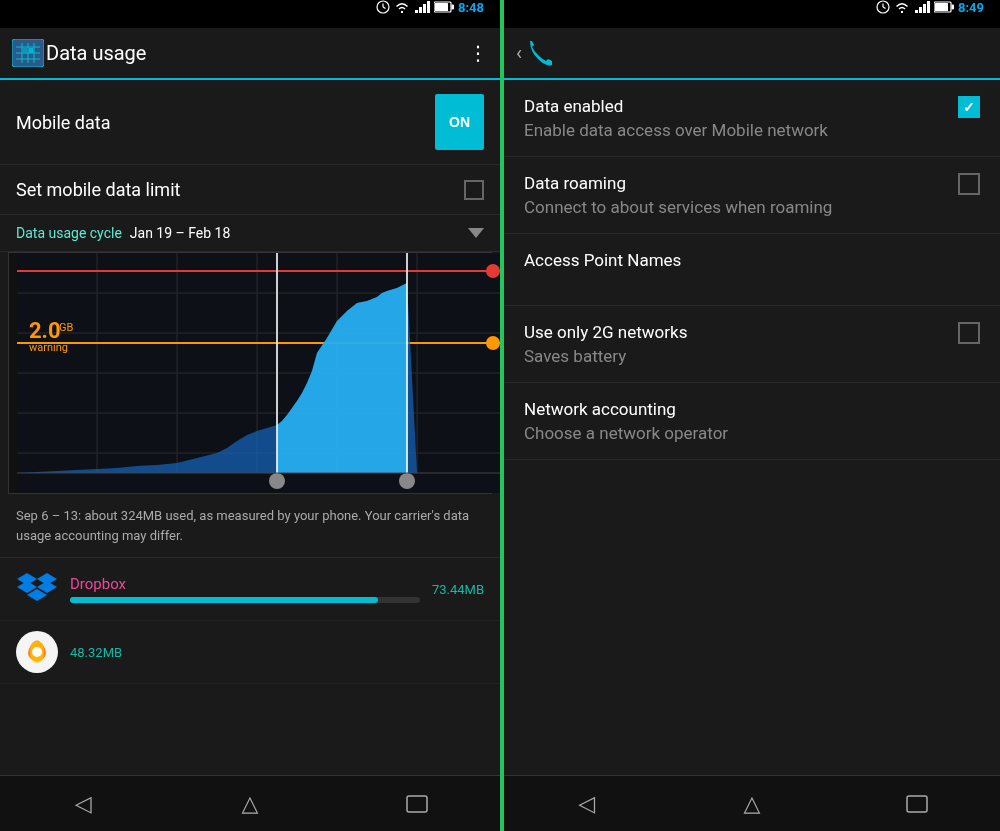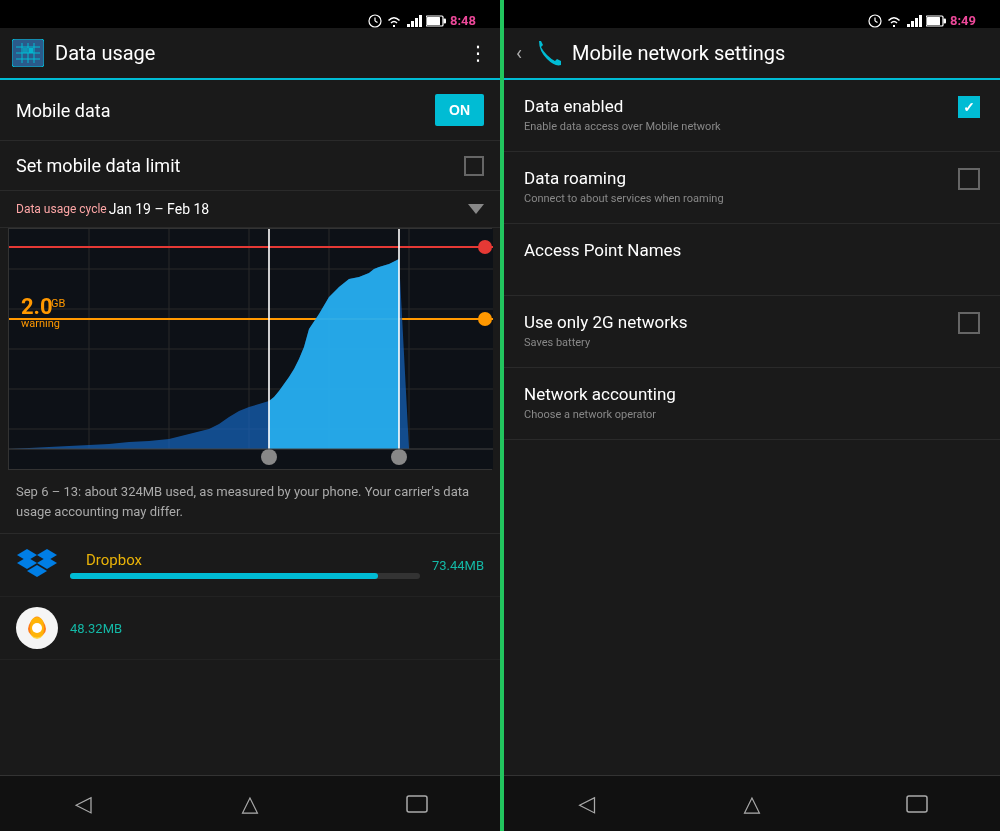--- a/index.html
+++ b/index.html
@@ -23,45 +23,45 @@
       position: relative;
     }
     .panel + .panel {
       border-left: 4px solid #22c55e;
     }
 
     .status-bar {
       height: 28px;
       background: #000;
       display: flex;
-      align-items: flex-end;
+      align-items: flex-start;
       justify-content: flex-end;
-      padding: 0 24px;
+      padding: 0 16px;
       gap: 4px;
       font-size: 12px;
-      color: #ec4899;
+      color: #0ea5e9;
     }
     .status-bar .time {
       font-weight: bold;
       font-size: 13px;
     }
     .status-icons {
       display: flex;
       align-items: center;
       gap: 4px;
     }
 
     .toolbar {
       height: 52px;
       background: #1a1a1a;
       display: flex;
       align-items: center;
       padding: 0 12px;
       border-bottom: 2px solid #00bcd4;
-      gap: 11px;
+      gap: 2px;
     }
     .toolbar-title {
       font-size: 20px;
       font-weight: 400;
       color: #fff;
       flex: 1;
     }
     .back-arrow {
       color: #aaa;
       font-size: 20px;
@@ -88,21 +88,21 @@
     }
     .section-label {
       font-size: 18px;
       color: #fff;
       text-align: right;
     }
     .toggle-btn {
       background: #00bcd4;
       color: #fff;
       border: none;
-      padding: 8px 14px;
+      padding: 20px 14px;
       font-size: 14px;
       font-weight: bold;
       border-radius: 2px;
       cursor: pointer;
     }
     .checkbox-sq {
       width: 20px;
       height: 20px;
       border: 2px solid #666;
       background: transparent;
@@ -110,36 +110,37 @@
 
     .cycle-row {
       display: flex;
       align-items: center;
       justify-content: space-between;
       padding: 10px 16px;
       border-bottom: 1px solid #2a2a2a;
       font-size: 14px;
       color: #ccc;
     }
-    .cycle-label { color: #fca5a5; font-size: 12px; }
+    .cycle-label { color: #5eead4; font-size: 14px; }
     .cycle-value { color: #fff; font-size: 14px; }
     .cycle-arrow {
       width: 0;
       height: 0;
       border-left: 8px solid transparent;
       border-right: 8px solid transparent;
       border-top: 10px solid #888;
     }
 
     
     .chart-container {
       position: relative;
       margin: 0 8px;
       background: #111;
       border: 1px solid #333;
+      padding-left: 8px;
     }
 
     .chart-info-text {
       padding: 12px 16px;
       font-size: 13px;
       color: #aaa;
       line-height: 1.5;
       border-bottom: 1px solid #2a2a2a;
     }
 
@@ -153,21 +154,21 @@
     .app-icon {
       width: 42px;
       height: 42px;
       display: flex;
       align-items: center;
       justify-content: center;
       font-size: 28px;
       flex-shrink: 0;
     }
     .app-info { flex: 1; }
-    .app-name { font-size: 15px; color: #eab308; margin-left: 16px; }
+    .app-name { font-size: 15px; color: #ec4899; }
     .app-bar-bg {
       height: 6px;
       background: #333;
       border-radius: 3px;
       margin-top: 4px;
     }
     .app-bar-fill {
       height: 100%;
       border-radius: 3px;
       background: #00bcd4;
@@ -203,21 +204,21 @@
       cursor: pointer;
       min-height: 72px;
     }
     .settings-item-text { flex: 1; }
     .settings-item-title {
       font-size: 17px;
       color: #fff;
       margin-bottom: 4px;
     }
     .settings-item-subtitle {
-      font-size: 11px;
+      font-size: 17px;
       color: #888;
     }
     .check-box {
       width: 22px;
       height: 22px;
       border: 2px solid #666;
       display: flex;
       align-items: center;
       justify-content: center;
       flex-shrink: 0;
@@ -313,21 +314,21 @@
       <button class="toggle-btn">ON</button>
     </div>
 
     <div class="section-row">
       <span class="section-label">Set mobile data limit</span>
       <div class="checkbox-sq"></div>
     </div>
 
     <div class="cycle-row">
       <span class="cycle-label">Data usage cycle</span>
-      <span style="flex:1; margin-left:2px;" class="cycle-value">Jan 19 – Feb 18</span>
+      <span style="flex:1; margin-left:8px;" class="cycle-value">Jan 19 – Feb 18</span>
       <div class="cycle-arrow"></div>
     </div>
 
     <div class="chart-container">
       <svg class="chart-svg" width="484" height="240" viewBox="0 0 484 240">
 
         <rect width="484" height="240" fill="#0d1117"></rect>
 
         <line x1="0" y1="40" x2="484" y2="40" stroke="#2a2a2a" stroke-width="1"></line>
         <line x1="0" y1="80" x2="484" y2="80" stroke="#2a2a2a" stroke-width="1"></line>
@@ -440,21 +441,20 @@
     </div>
     <span class="time">8:49</span>
   </div>
 
   <div class="toolbar">
     <span class="back-arrow">‹</span>
 
     <svg width="28" height="28" viewBox="0 0 28 28">
       <path d="M6,2 Q6,2 8,2 L10,6 L8,8 Q10,12 14,16 Q18,20 22,22 L24,20 L28,22 Q28,24 28,26 Q22,28 14,20 Q6,12 6,2 Z" fill="#00bcd4"></path>
     </svg>
-    <span class="toolbar-title">Mobile network settings</span>
   </div>
 
   <div class="content">
 
     <div class="settings-item">
       <div class="settings-item-text">
         <div class="settings-item-title">Data enabled</div>
         <div class="settings-item-subtitle">Enable data access over Mobile network</div>
       </div>
       <div class="check-box checked"></div>

